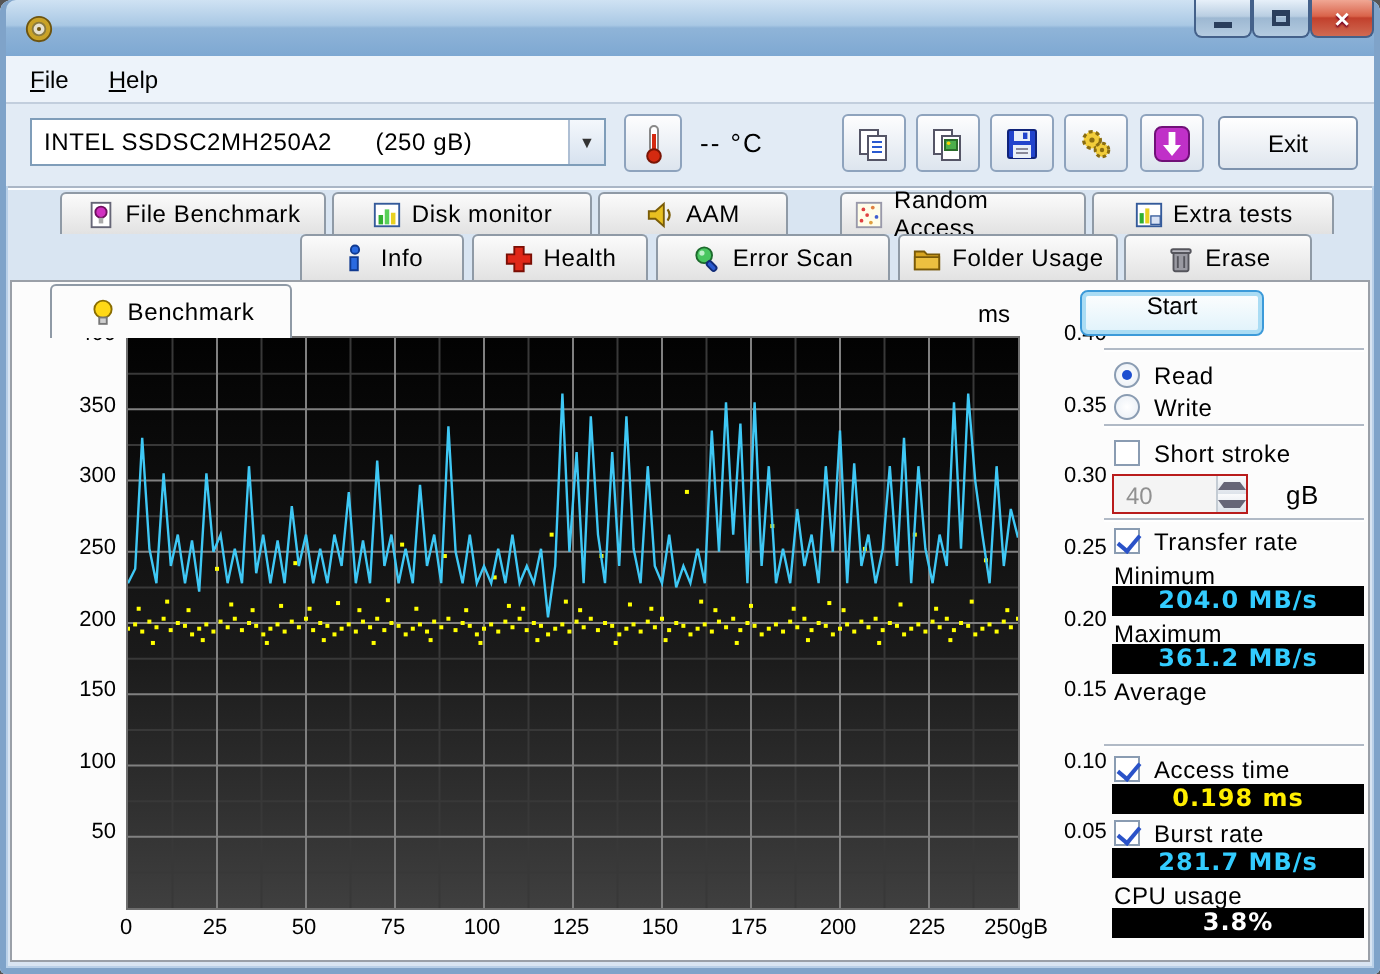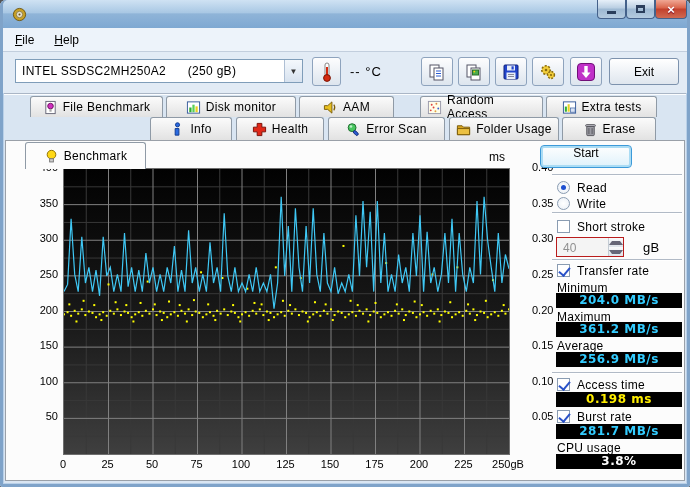--- a/index.html
+++ b/index.html
@@ -207,21 +207,21 @@
       <rect x="1.5" y="1.5" width="13" height="13" fill="#fffde8" stroke="#99a"></rect>
       <circle cx="5" cy="5" r="1" fill="#e04040"></circle>
         <circle cx="10" cy="4" r="1" fill="#e08040"></circle>
       <circle cx="7" cy="8" r="1" fill="#e04040"></circle>
         <circle cx="12" cy="9" r="1" fill="#4060d0"></circle>
       <circle cx="4" cy="11" r="1" fill="#e04040"></circle>
         <circle cx="9" cy="12" r="1" fill="#e0a040"></circle>
     </svg>
     <span>Random Access</span>
   </div>
-  <div class="tab r1" style="left:546px;width:111px;">
+  <div class="tab r1" style="left:546px;width:121px;">
     <svg class="ic" viewBox="0 0 16 16">
       <rect x="1.5" y="2" width="13" height="12" fill="#fff" stroke="#345a9a"></rect>
       <rect x="3" y="7" width="2.2" height="5.5" fill="#30b030"></rect>
       <rect x="6" y="4.5" width="2.2" height="8" fill="#e8d020"></rect>
       <rect x="9" y="8.5" width="5" height="4.5" fill="#d8e2f4" stroke="#345a9a" stroke-width="0.7"></rect>
     </svg>
     <span>Extra tests</span>
   </div>
 
   <div class="tab active" style="left:25px;width:121px;margin-top:28px;">
@@ -550,21 +550,20 @@
   <div class="sep" style="top:259px;"></div>
 
   <div class="chk on" style="left:557px;top:264px;"></div>
   <span class="ctl-label" style="left:577px;top:264px;">Transfer rate</span>
 
   <span class="ctl-label" style="left:557px;top:281px;">Minimum</span>
   <div class="valbox cyan" style="top:293px;">204.0 MB/s</div>
   <span class="ctl-label" style="left:557px;top:310px;">Maximum</span>
   <div class="valbox cyan" style="top:322px;">361.2 MB/s</div>
   <span class="ctl-label" style="left:557px;top:339px;">Average</span>
-  <div class="valbox cyan" style="top:352px;">256.9 MB/s</div>
   <div class="sep" style="top:372px;"></div>
 
   <div class="chk on" style="left:557px;top:378px;"></div>
   <span class="ctl-label" style="left:577px;top:378px;">Access time</span>
   <div class="valbox yellow" style="top:392px;">0.198 ms</div>
 
   <div class="chk on" style="left:557px;top:410px;"></div>
   <span class="ctl-label" style="left:577px;top:410px;">Burst rate</span>
   <div class="valbox cyan" style="top:424px;">281.7 MB/s</div>
 

